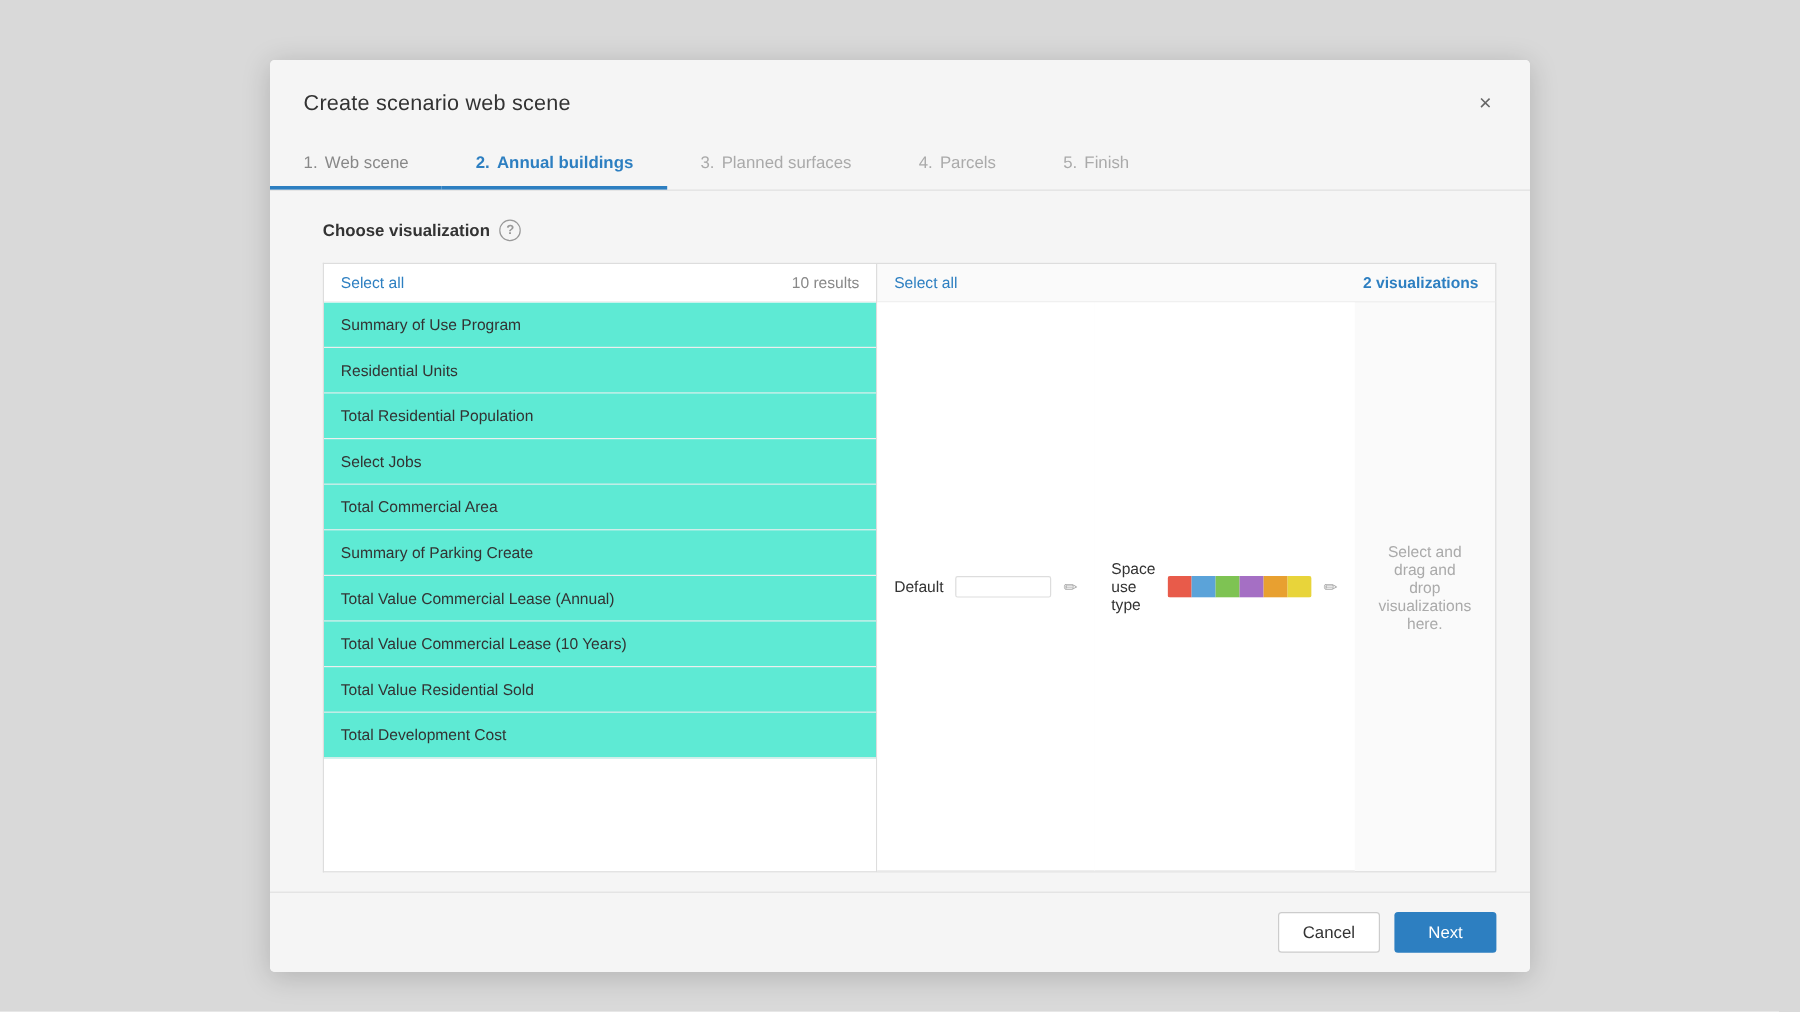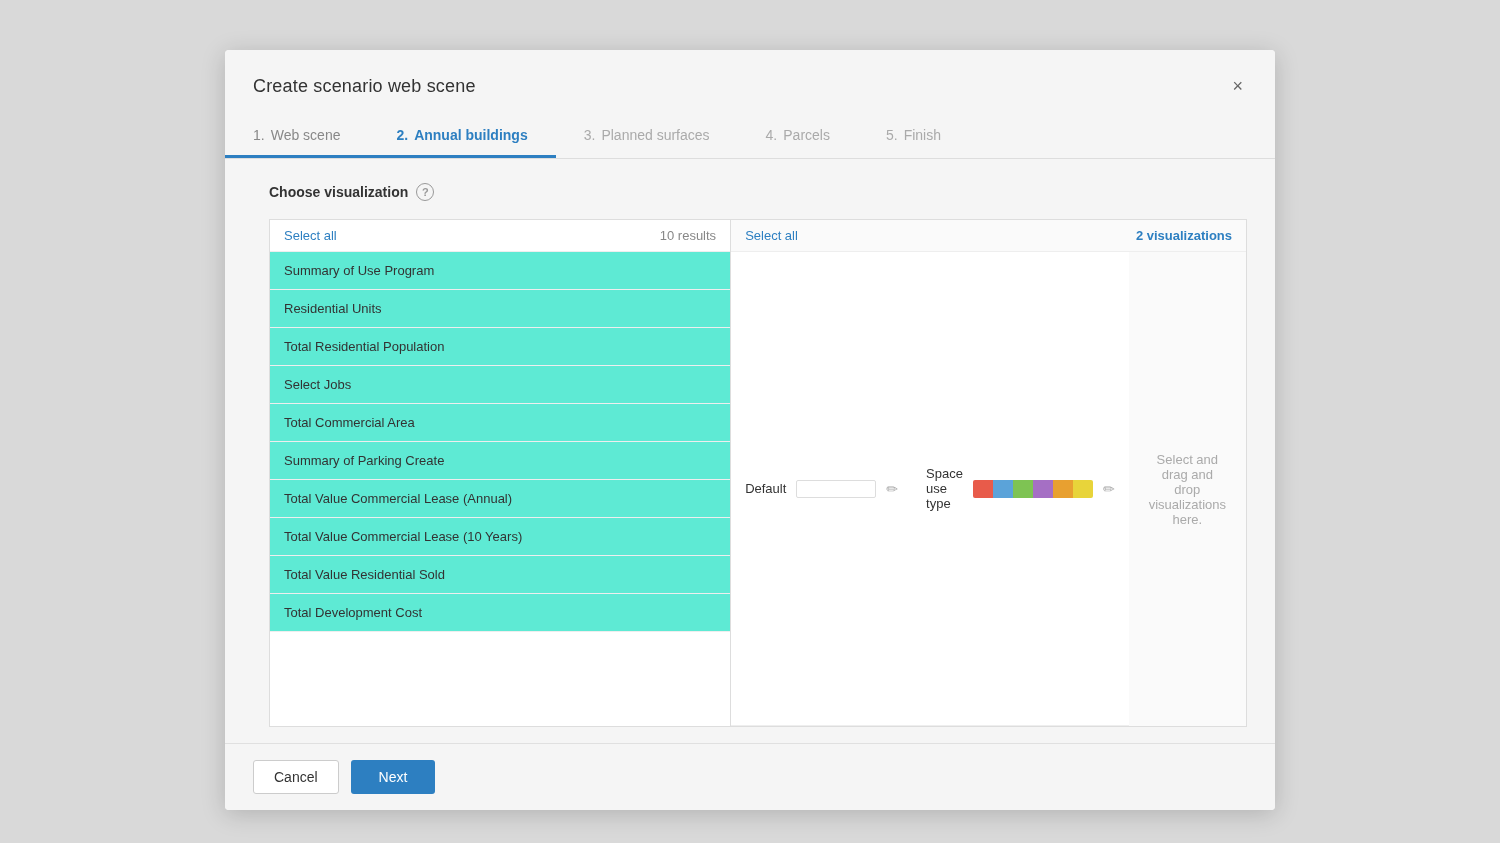--- a/index.html
+++ b/index.html
@@ -221,21 +221,21 @@
       padding: 20px;
     }
     .drop-hint {
       font-size: 13px;
       color: #aaa;
       text-align: center;
     }
     .modal-footer {
       display: flex;
       align-items: center;
-      justify-content: flex-start;
+      justify-content: flex-end;
       padding: 16px 28px;
       background: #f5f5f5;
       border-top: 1px solid #e0e0e0;
       gap: 12px;
     }
     .btn-cancel {
       background: #fff;
       border: 1px solid #ccc;
       padding: 8px 20px;
       font-size: 14px;

